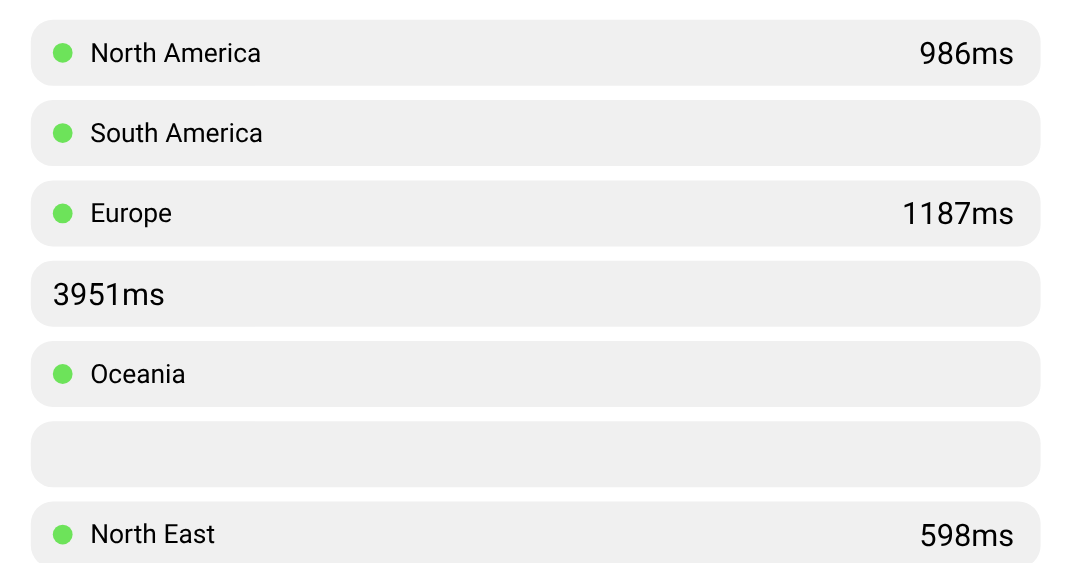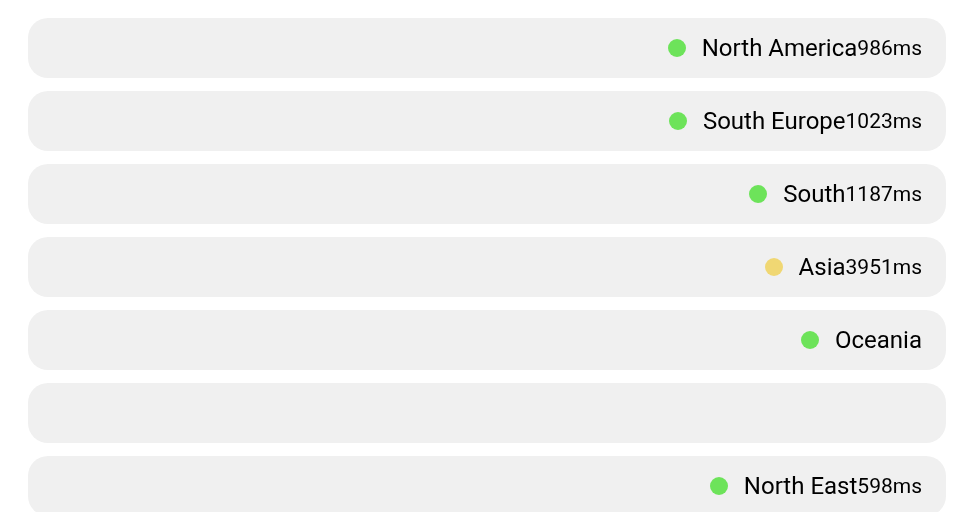--- a/index.html
+++ b/index.html
@@ -18,21 +18,21 @@
     }
     .container {
       padding: 18px 28px 0 28px;
       display: flex;
       flex-direction: column;
       gap: 13px;
     }
     .row {
       display: flex;
       align-items: center;
-      justify-content: flex-end;
+      justify-content: space-between;
       background: #f0f0f0;
       border-radius: 20px;
       padding: 15px 24px 15px 20px;
       height: 60px;
     }
     .left {
       display: flex;
       align-items: center;
       gap: 16px;
     }
@@ -47,59 +47,54 @@
     }
     .dot-yellow {
       background: #f0d773;
     }
     .region {
       font-size: 24px;
       color: #000000;
       font-weight: 400;
     }
     .latency {
-      font-size: 21px;
+      font-size: 28px;
       color: #000000;
       font-weight: 400;
     }
   </style>
 </head>
 <body>
 
 <div class="container">
 
   <div class="row">
     <div class="left">
       <span class="dot dot-green" title="good"></span>
       <span class="region">North America</span>
     </div>
     <span class="latency">986ms</span>
   </div>
 
   <div class="row">
     <div class="left">
       <span class="dot dot-green" title="good"></span>
-      <span class="region">South Europe</span>
+      <span class="region">South America</span>
     </div>
-    <span class="latency">1023ms</span>
   </div>
 
   <div class="row">
     <div class="left">
       <span class="dot dot-green" title="good"></span>
-      <span class="region">South</span>
+      <span class="region">Europe</span>
     </div>
     <span class="latency">1187ms</span>
   </div>
 
   <div class="row">
-    <div class="left">
-      <span class="dot dot-yellow" title="warn"></span>
-      <span class="region">Asia</span>
-    </div>
     <span class="latency">3951ms</span>
   </div>
 
   <div class="row">
     <div class="left">
       <span class="dot dot-green" title="good"></span>
       <span class="region">Oceania</span>
     </div>
   </div>
 

